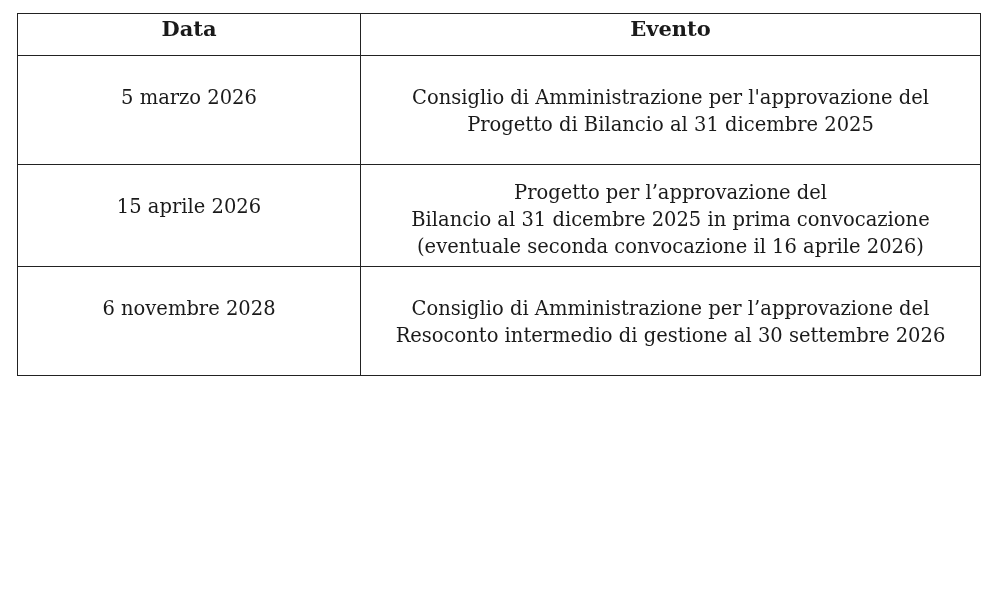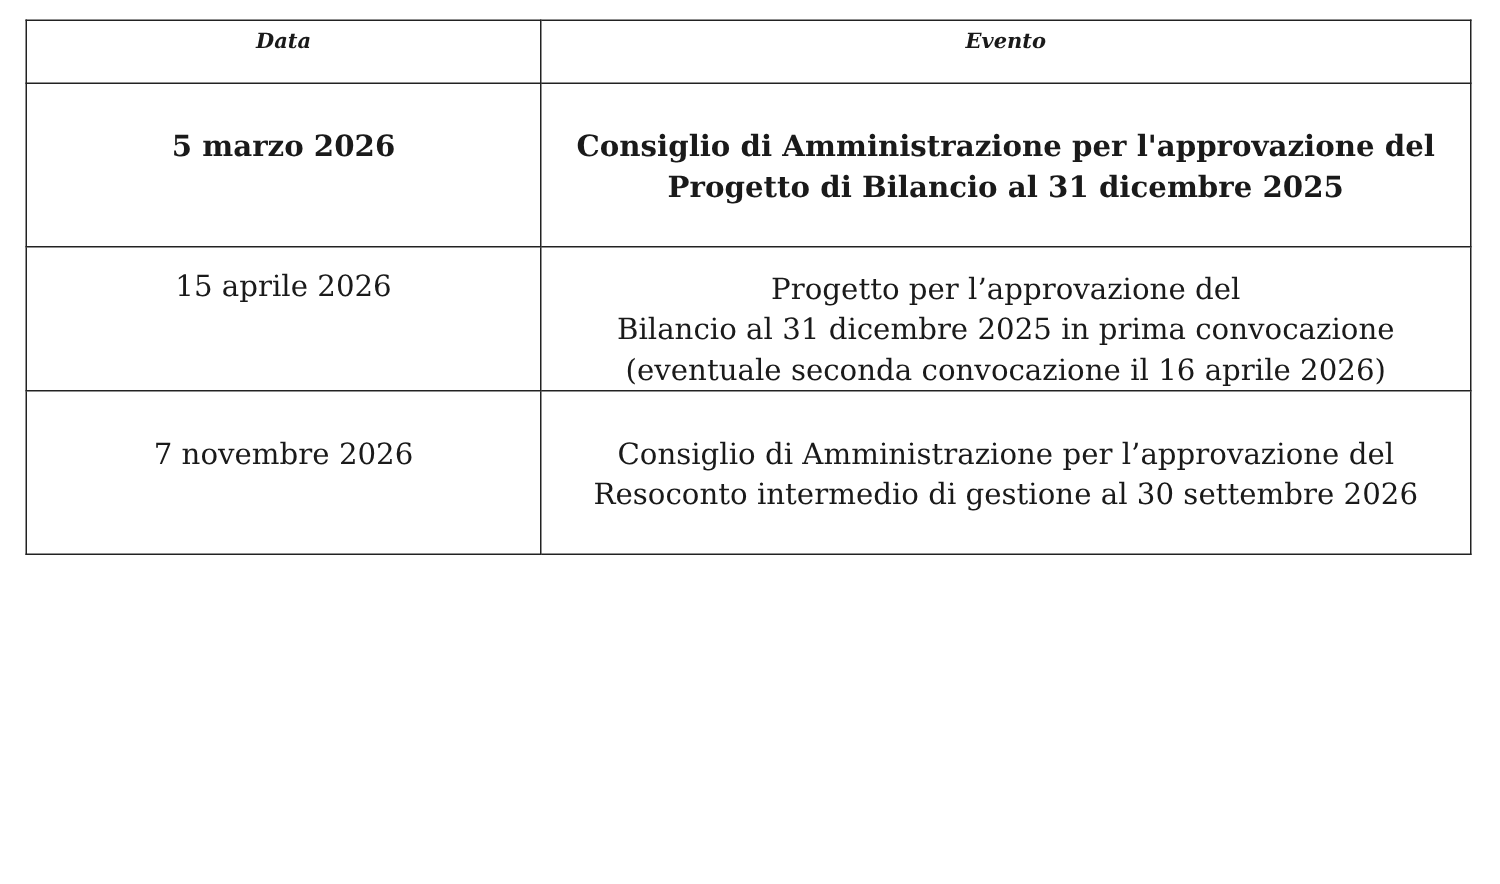--- a/index.html
+++ b/index.html
@@ -18,26 +18,25 @@
       border: 1.5px solid #222;
       text-align: center;
       padding: 0 8px;
       vertical-align: top;
     }
     table.cal th {
       font-weight: bold;
       height: 40px;
       vertical-align: top;
       padding-top: 1px;
-      font-size: 14px;
-      font-style: italic;
+      font-size: 21px;
     }
     table.cal th.col-date, table.cal td.col-date { width: 326px; }
     table.cal td { padding-top: 28px; }
-    tr.r1 td { height: 80px; font-weight: bold; }
+    tr.r1 td { height: 80px; }
     tr.r2 td { height: 73px; padding-top: 14px; }
     tr.r3 td { height: 68px; }
     tr.r4 td { height: 66px; }
     tr.r5 td { height: 80px; }
     .line { display: block; white-space: nowrap; text-align: center; }
   </style>
 </head>
 <body>
 
 <table class="cal">
@@ -49,28 +48,28 @@
   </thead>
   <tbody>
     <tr class="r1">
       <td class="col-date">5 marzo 2026</td>
       <td class="col-event">
         <span class="line">Consiglio di Amministrazione per l'approvazione del</span>
         <span class="line">Progetto di Bilancio al 31 dicembre 2025</span>
       </td>
     </tr>
     <tr class="r2">
-      <td class="col-date" style="padding-top:12px">15 aprile 2026</td>
+      <td class="col-date" style="padding-top:28px">15 aprile 2026</td>
       <td class="col-event">
         <span class="line">Progetto per l’approvazione del</span>
         <span class="line">Bilancio al 31 dicembre 2025 in prima convocazione</span>
         <span class="line">(eventuale seconda convocazione il 16 aprile 2026)</span>
       </td>
     </tr>
     <tr class="r5">
-      <td class="col-date">7 novembre 2026</td>
+      <td class="col-date">6 novembre 2028</td>
       <td class="col-event">
         <span class="line">Consiglio di Amministrazione per l’approvazione del</span>
         <span class="line">Resoconto intermedio di gestione al 30 settembre 2026</span>
       </td>
     </tr>
   </tbody>
 </table>
 
 </body></html>

